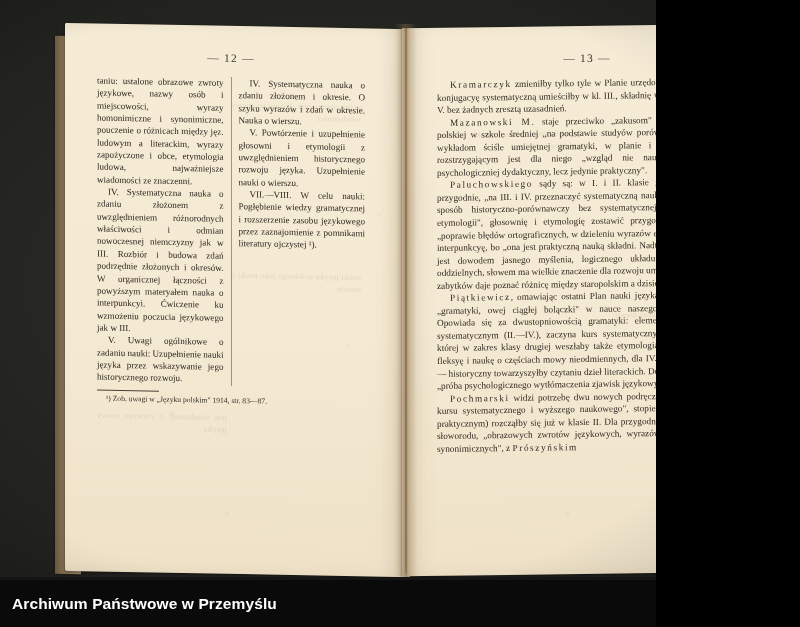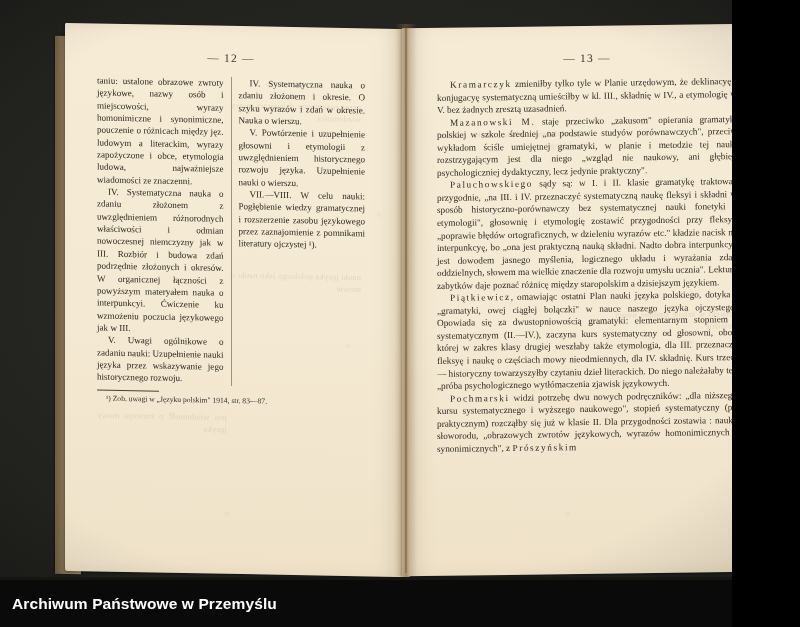--- a/index.html
+++ b/index.html
@@ -7,21 +7,21 @@
     margin: 0;
     padding: 0;
     background: #000;
   }
   body {
     font-family: "Liberation Serif", serif;
   }
 
   #scan-root {
     position: relative;
-    width: 732px;
+    width: 656px;
     height: 627px;
     overflow: hidden;
     background: #1a1916;
   }
 
   
   .backdrop {
     position: absolute;
     inset: 0;
     background:

